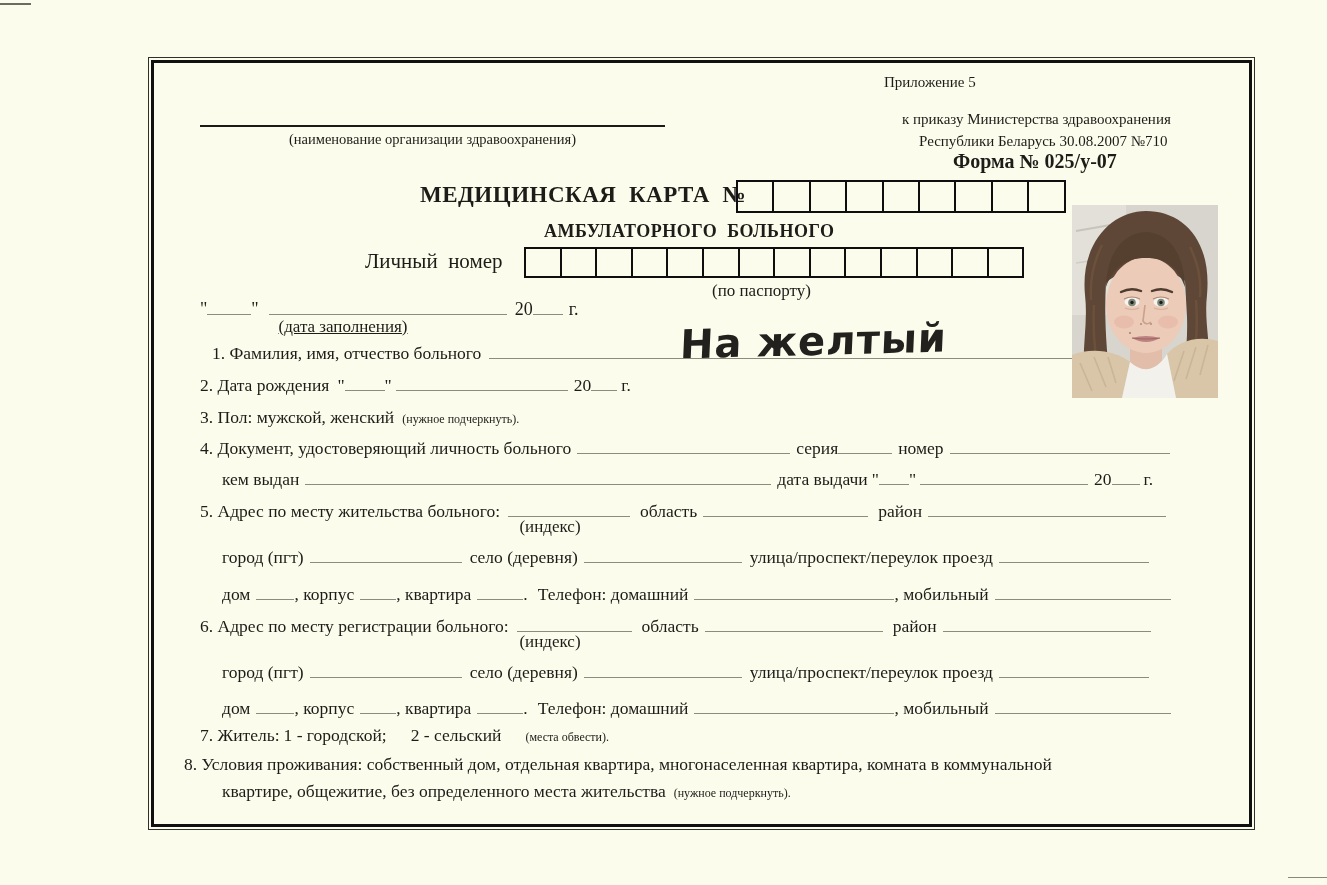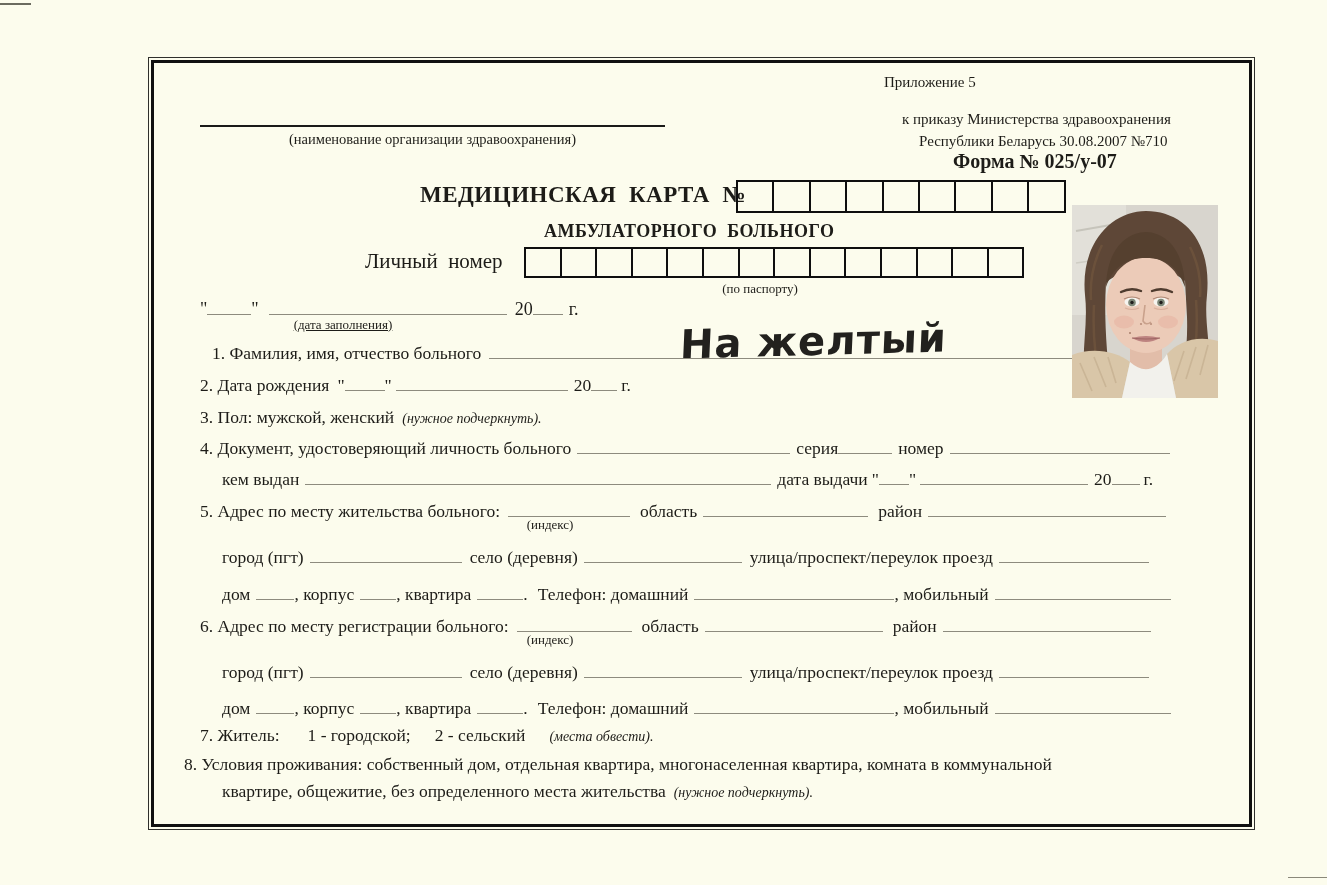--- a/index.html
+++ b/index.html
@@ -22,29 +22,29 @@
               letter-spacing:.5px;white-space:pre;}
   .card-subtitle{position:absolute;left:515px;top:221px;font-size:18px;font-weight:bold;
               letter-spacing:.5px;white-space:pre;margin-left:29px;}
   .personal-label{position:absolute;left:365px;top:249px;font-size:21px;white-space:pre;}
   .cells{position:absolute;display:flex;}
   .cell{box-sizing:border-box;border:2px solid #0e0e0e;margin-left:-2px;background:transparent;}
   .cells.card .cell{width:38.4px;height:33px;}
   .cells.card .cell:first-child{margin-left:0;}
   .cells.personal .cell{width:37.6px;height:31px;}
   .cells.personal .cell:first-child{margin-left:0;}
-  .caption{position:absolute;font-size:13px;text-align:center;white-space:nowrap;}
+  .caption{position:absolute;font-size:17px;text-align:center;white-space:nowrap;}
   
   .line{position:absolute;white-space:nowrap;font-size:17.5px;line-height:22px;}
   .line span{vertical-align:baseline;}
   .pre{white-space:pre;}
   .bl{display:inline-block;border-bottom:1px solid #8d8b7e;height:2px;vertical-align:-2px;}
-  .note{font-style:italic;font-size:14px;}
+  .note{font-size:12px;}
   .g6{margin-left:6px;} .g8{margin-left:8px;} .g10{margin-left:10px;} .g4{margin-left:4px;}
-  .g18{margin-left:28px;} .g24{margin-left:24px;}
+  .g18{margin-left:4px;} .g24{margin-left:24px;}
   
   .handwriting{position:absolute;left:680px;top:318px;font-family:"DejaVu Sans",sans-serif;
                font-weight:bold;font-size:40px;color:#22211e;white-space:nowrap;
                transform:rotate(-1.5deg) skewX(-4deg);letter-spacing:1px;}
   
   .photo{position:absolute;left:1072px;top:205px;width:146px;height:193px;}
 </style>
 </head>
 <body>
 

